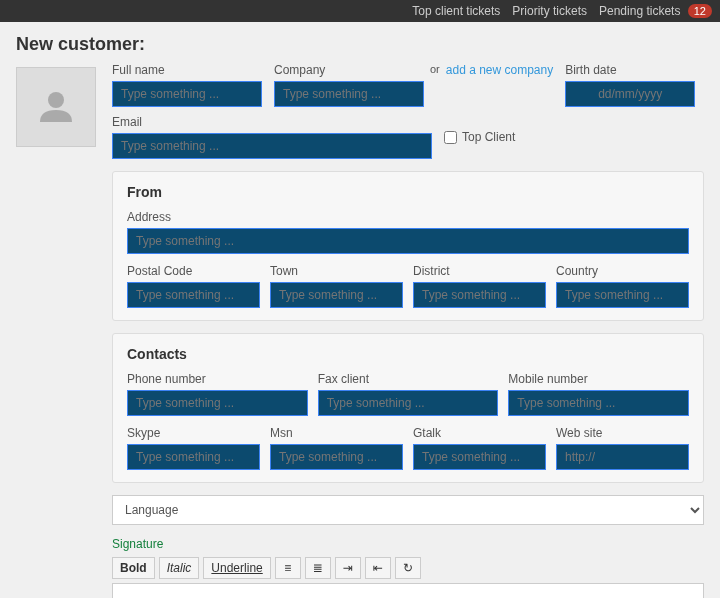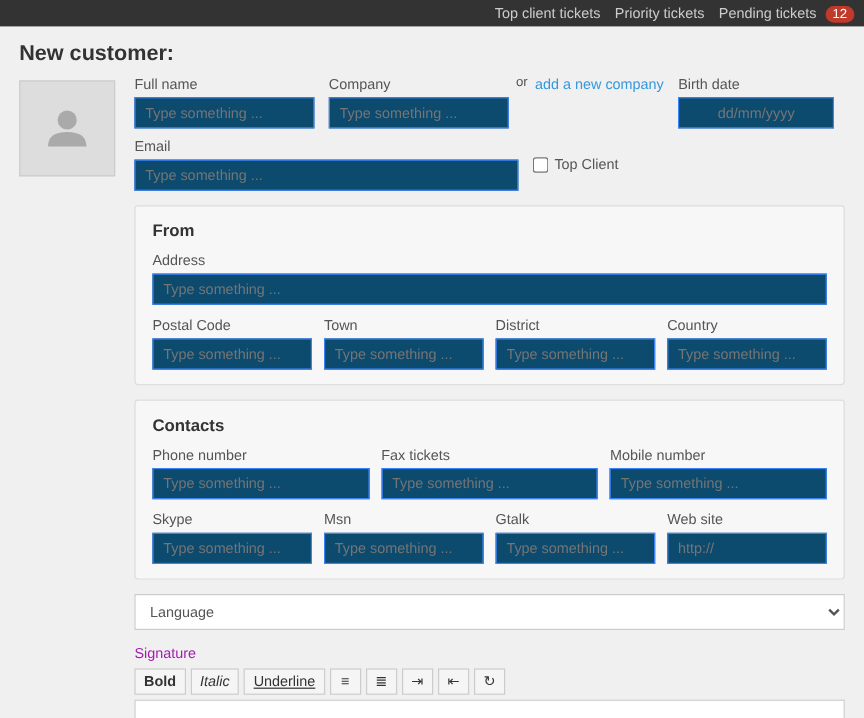--- a/index.html
+++ b/index.html
@@ -198,21 +198,21 @@
       appearance: auto;
       margin-bottom: 12px;
     }
 
     .signature-section {
       margin-bottom: 12px;
     }
 
     .sig-label {
       font-size: 12px;
-      color: #a21caf;
+      color: #15803d;
       margin-bottom: 6px;
     }
 
     .sig-toolbar {
       display: flex;
       gap: 4px;
       align-items: center;
       margin-bottom: 4px;
     }
 
@@ -329,21 +329,21 @@
 
     
     <div class="section-box">
       <div class="section-title">Contacts</div>
       <div class="contacts-grid">
         <div class="field-group">
           <label class="field-label">Phone number</label>
           <input class="field-input" type="text" placeholder="Type something ..." style="">
         </div>
         <div class="field-group">
-          <label class="field-label">Fax tickets</label>
+          <label class="field-label">Fax client</label>
           <input class="field-input" type="text" placeholder="Type something ..." style="">
         </div>
         <div class="field-group">
           <label class="field-label">Mobile number</label>
           <input class="field-input" type="text" placeholder="Type something ..." style="">
         </div>
       </div>
       <div class="contacts-grid2">
         <div class="field-group">
           <label class="field-label">Skype</label>

